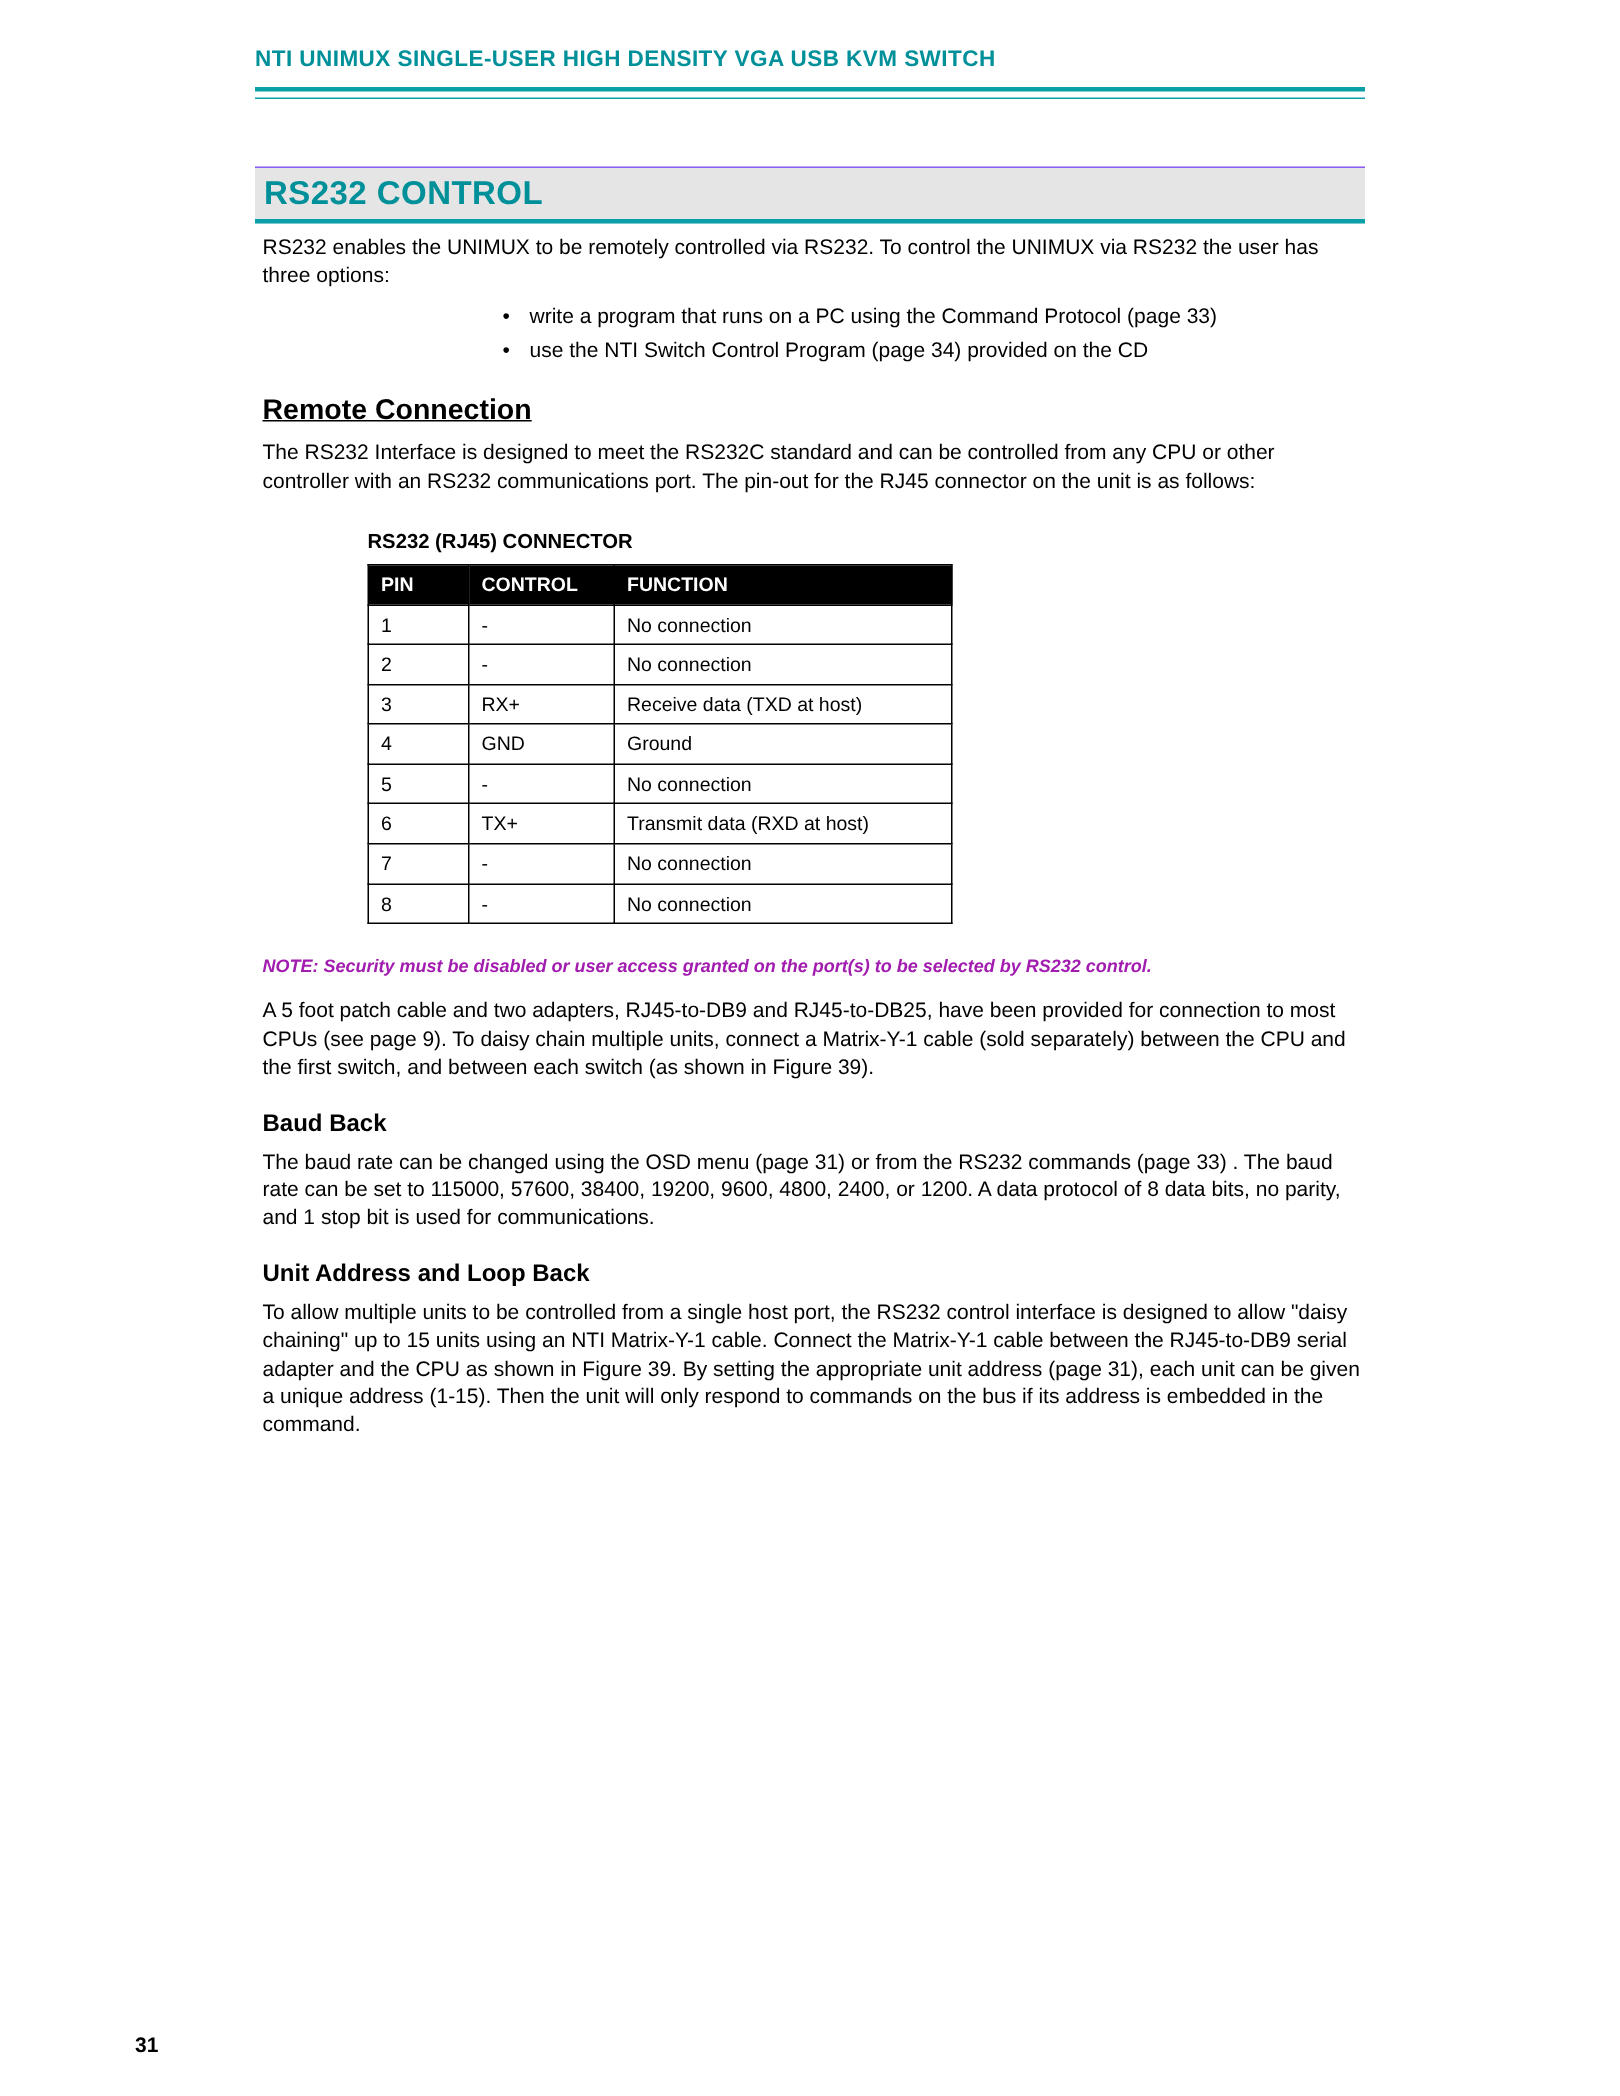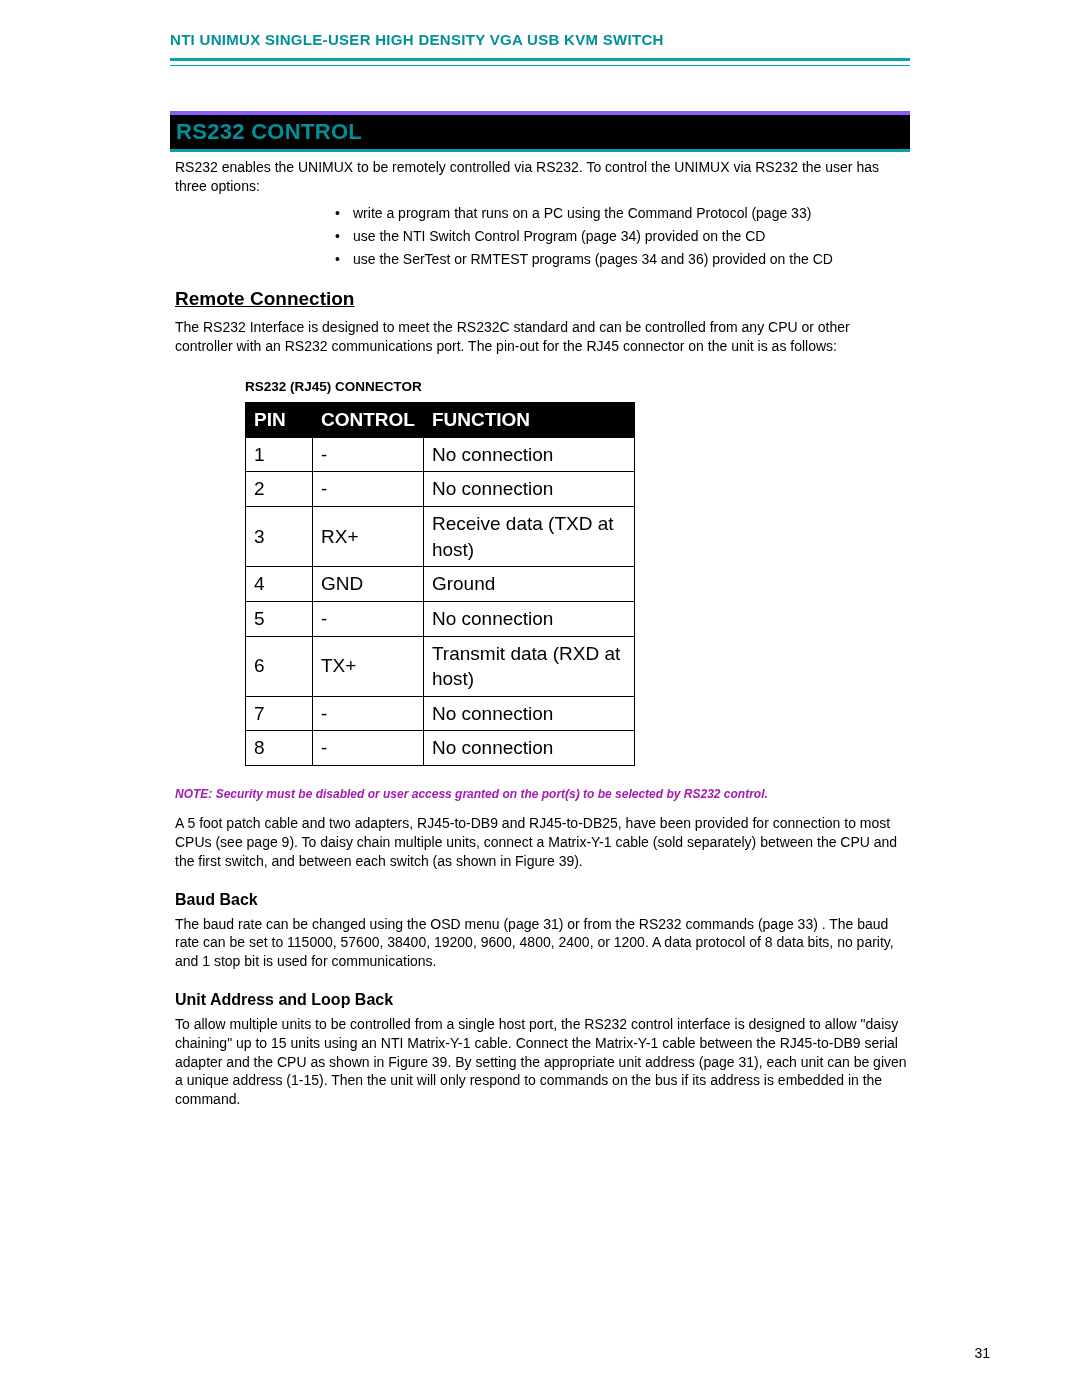--- a/index.html
+++ b/index.html
@@ -33,22 +33,22 @@
   }
   .rule-teal-thin {
     border: none;
     border-top: 1.5px solid #0aa0a8;
     margin: 2px 0 0 0;
   }
   .rule-gap { height: 2px; }
   .section-banner {
     margin: 45px 0 6px 0;
     padding: 2px 6px;
-    background: #000000;
-    border-top: 4px solid #8b5cf6;
+    background: #e5e5e5;
+    border-top: 1px solid #8b5cf6;
     border-bottom: 3px solid #0aa0a8;
     font-size: 22px;
     font-weight: bold;
     color: #009099;
     letter-spacing: 0.3px;
   }
   .body-text {
     font-size: 14px;
     margin: 4px 0 8px 0;
   }
@@ -87,21 +87,21 @@
     padding-left: 40px;
   }
   .table-title {
     font-weight: bold;
     font-size: 13.5px;
     margin: 0 0 6px 0;
   }
   table.connector {
     border-collapse: collapse;
     width: 100%;
-    font-size: 19px;
+    font-size: 13px;
   }
   table.connector th {
     background: #000;
     color: #fff;
     text-align: left;
     font-weight: bold;
     padding: 4px 8px;
     border: 1px solid #000;
   }
   table.connector td {
@@ -112,25 +112,25 @@
   table.connector td:nth-child(2) { width: 80px; }
   .note-red {
     color: #a21caf;
     font-style: italic;
     font-weight: bold;
     margin: 20px 0 12px 0;
     font-size: 12px;
   }
   .page-number {
     position: absolute;
-    bottom: 34px;
+    bottom: 24px;
     left: 0;
     right: 0;
-    text-align: right;
-    font-weight: normal;
+    text-align: left;
+    font-weight: bold;
     font-size: 14px;
   }
 </style>
 </head>
 <body>
 
 <div class="page">
 
   <div class="header-title">NTI UNIMUX SINGLE-USER HIGH DENSITY VGA USB KVM SWITCH</div>
   <hr class="rule-teal-thick">
@@ -138,21 +138,20 @@
   <hr class="rule-teal-thin">
 
   <div class="section-banner">RS232 CONTROL</div>
 
   <div class="content-indent">
     <p class="body-text">RS232 enables the UNIMUX to be remotely controlled via RS232.   To control the UNIMUX via RS232 the user has three options:</p>
 
     <ul class="bullets">
       <li>write a program that runs on a PC using the Command Protocol (page 33)</li>
       <li>use the NTI Switch Control Program (page 34) provided on the CD</li>
-      <li>use the SerTest or RMTEST programs (pages 34 and 36) provided on the CD</li>
     </ul>
 
     <div class="sub-underline">Remote Connection</div>
     <p class="body-text">The RS232 Interface is designed to meet the RS232C standard and can be controlled from any CPU or other controller with an RS232 communications port. The pin-out for the RJ45 connector on the unit is as follows:</p>
 
     <div class="table-wrap">
       <div class="table-title">RS232 (RJ45) CONNECTOR</div>
       <table class="connector">
         <thead>
           <tr>

